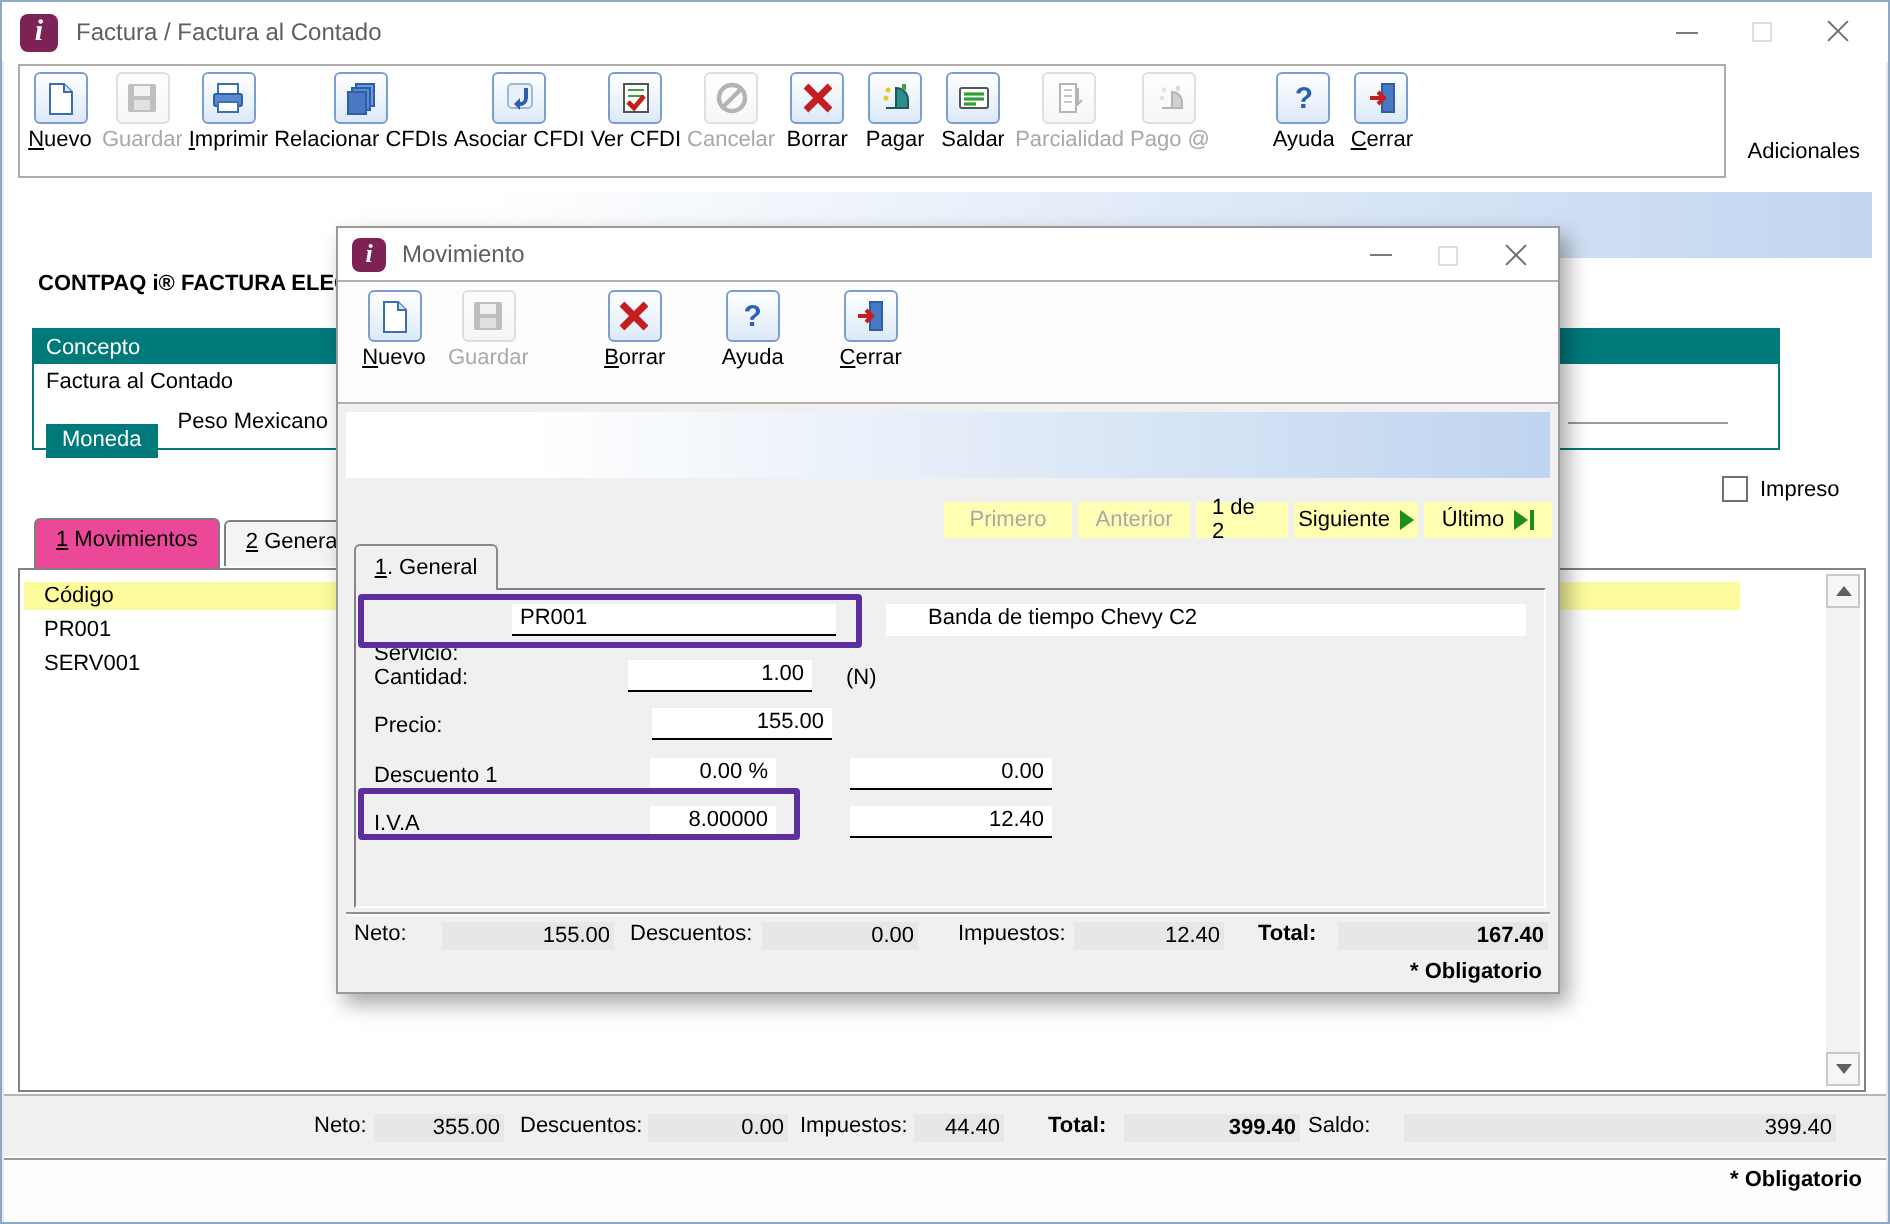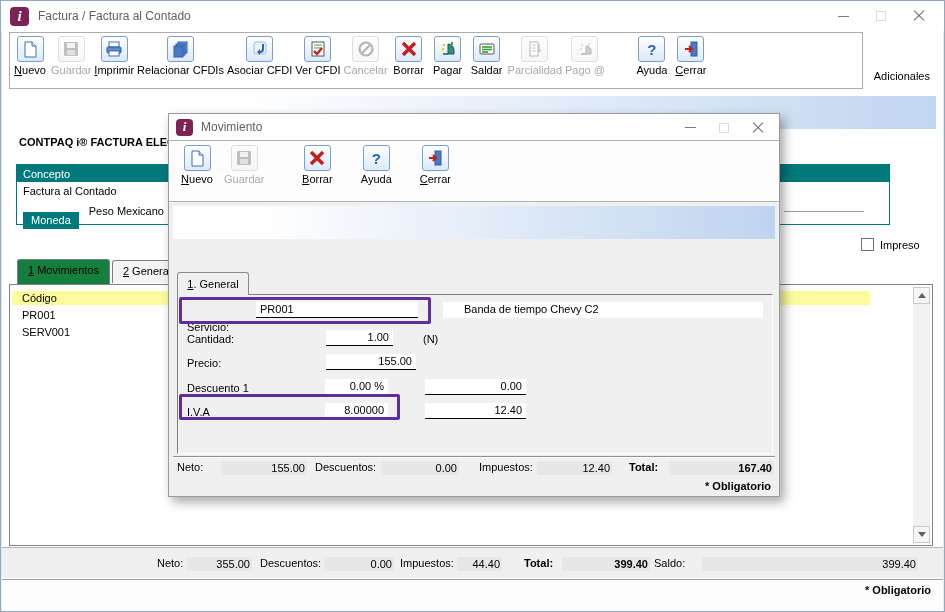--- a/index.html
+++ b/index.html
@@ -45,21 +45,21 @@
   .moneda-value { margin-left: 10px; }
   .moneda-right-line { position: absolute; left: 767px; top: 11px; width: 80px; border-top: 1px solid #9A9A9A; }
 
   
   .impreso { position: absolute; left: 860px; top: 237px; display: flex; align-items: center; gap: 6px; }
   .checkbox { width: 13px; height: 13px; border: 1px solid #707070; background: #FFF; }
 
   
   .tabs { position: absolute; left: 16px; top: 257px; display: flex; align-items: flex-end; z-index: 2; }
   .tab { border: 1px solid #7F7F7F; border-bottom: none; border-radius: 3px 3px 0 0; padding: 4px 10px 6px 10px; background: #F4F4F4; margin-right: 2px; }
-  .tab.active { background: #15803d; padding-bottom: 8px; position: relative; top: 1px; }
+  .tab.active { background: #ec4899; padding-bottom: 8px; position: relative; top: 1px; }
 
   
   .listbox { position: absolute; left: 8px; top: 283px; width: 924px; height: 262px; border: 1px solid #828282; background: #FFF; }
   .grid-header { position: absolute; left: 2px; top: 6px; width: 858px; height: 14px; background: #FCFC9E; display: flex; align-items: center; padding-left: 10px; }
   .grid-row { position: absolute; left: 2px; width: 858px; height: 14px; display: flex; align-items: center; padding-left: 10px; }
   .scrollbar { position: absolute; right: 2px; top: 2px; bottom: 2px; width: 17px; background: #F2F2F2; }
   .sb-btn { position: absolute; left: 0; width: 17px; height: 17px; background: #F6F6F6; border: 1px solid #C8C8C8; display: flex; align-items: center; justify-content: center; }
   .sb-up { top: 0; } .sb-down { bottom: 0; }
   .tri-up { width: 0; height: 0; border-left: 4px solid transparent; border-right: 4px solid transparent; border-bottom: 5px solid #606060; }
   .tri-down { width: 0; height: 0; border-left: 4px solid transparent; border-right: 4px solid transparent; border-top: 5px solid #606060; }
@@ -385,36 +385,56 @@
               <rect x="9" y="2" width="6" height="14" fill="#4A79C4" stroke="#2F5EA8"></rect>
               <path d="M3 9h6M7 6l3 3-3 3" fill="none" stroke="#C41E1E" stroke-width="2"></path>
             </svg>
         </div>
         <div class="lbl"><span class="u">C</span><span>errar</span></div>
       </div>
     </div>
 
     <div class="dlg-strip"></div>
 
+    <div class="nav-row">
+      <div class="nav-cell disabled" style="width:64px;">
+          <span>Primero</span>
+        </div>
+      <div class="nav-cell disabled" style="width:56px;">
+          <span>Anterior</span>
+        </div>
+      <div class="nav-cell" style="width:46px;">
+          <span>1 de 2</span>
+        </div>
+      <div class="nav-cell" style="width:62px;">
+          <span>Siguiente</span>
+          <span class="nav-tri"></span>
+        </div>
+      <div class="nav-cell" style="width:64px;">
+          <span>Último</span>
+          <span class="nav-tri" style="margin-right:-4px;"></span>
+          <span class="nav-bar-end"></span>
+        </div>
+    </div>
 
     <div class="dlg-tab">
         <span class="u">1</span>
         <span>. General</span>
       </div>
 
     <div class="panel">
       <div class="purple-box" style="left:1px;top:2px;width:252px;height:27px;"></div>
       <div class="purple-box" style="left:1px;top:99px;width:221px;height:26px;"></div>
 
       <span class="row-label" style="top:26px;">Servicio:</span>
       <div class="fld" style="left:78px;top:7px;width:162px;">PR001</div>
       <div class="desc-fld" style="left:265px;top:7px;width:320px;">Banda de tiempo Chevy C2</div>
 
       <span class="row-label" style="top:38px;">Cantidad:</span>
-      <div class="fld num" style="left:148px;top:35px;width:67px;">1.00</div>
+      <div class="fld num" style="left:136px;top:35px;width:92px;">1.00</div>
       <span style="position:absolute;left:245px;top:38px;">(N)</span>
 
       <span class="row-label" style="top:62px;">Precio:</span>
       <div class="fld num" style="left:148px;top:59px;width:90px;">155.00</div>
 
       <span class="row-label" style="top:87px;">Descuento 1</span>
       <div class="fld num" style="left:147px;top:84px;width:63px;">0.00 %</div>
       <div class="fld num" style="left:247px;top:84px;width:101px;">0.00</div>
 
       <span class="row-label" style="top:111px;text-align:right;">I.V.A</span>

